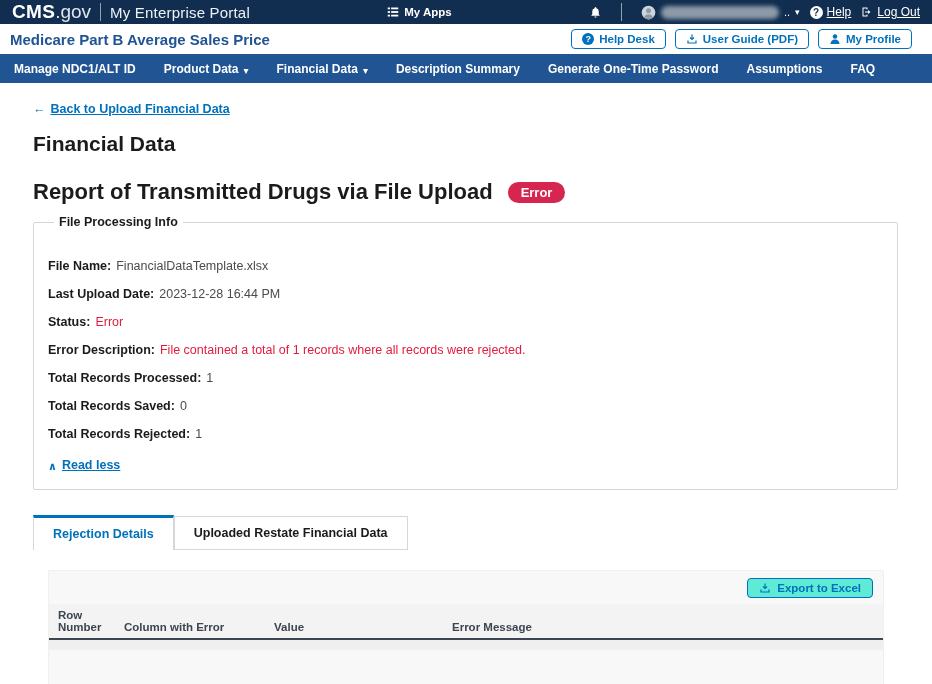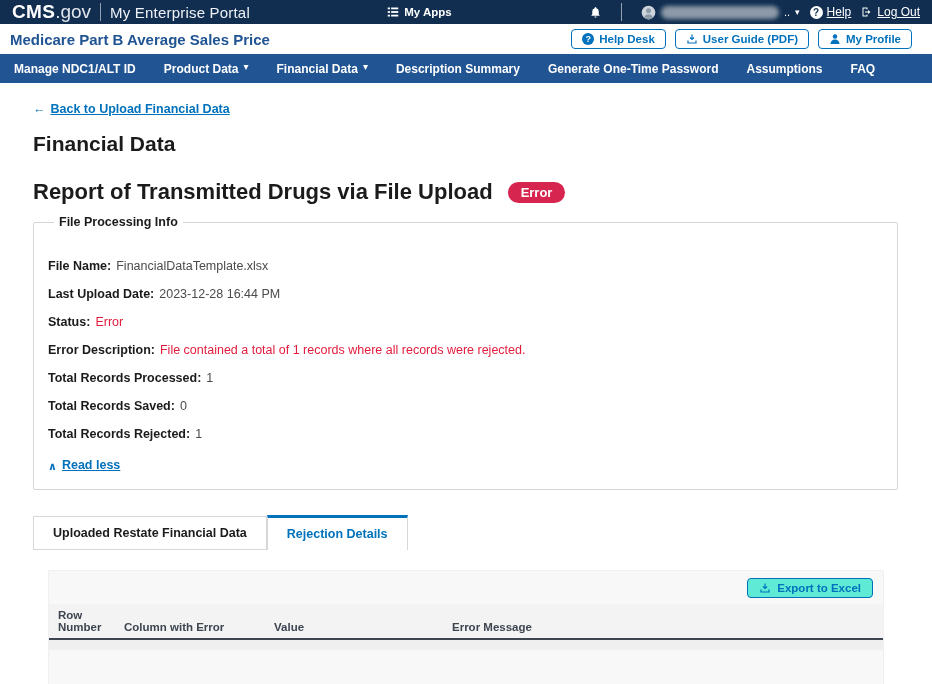--- a/index.html
+++ b/index.html
@@ -28,21 +28,21 @@
   
   .app-header{height:30px;background:#fff;display:flex;align-items:center;justify-content:space-between;padding:0 20px 0 10px;}
   .app-title{font-size:15px;font-weight:bold;color:#205493;}
   .hdr-buttons{display:flex;align-items:center;gap:9px;}
   .hdr-btn{display:inline-flex;align-items:center;gap:5px;border:1.5px solid #0071bc;border-radius:4px;background:#fff;
            color:#0071bc;font-size:11.5px;font-weight:bold;padding:3px 10px;cursor:pointer;white-space:nowrap;}
   .qcircle-blue{width:12px;height:12px;border-radius:50%;background:#0071bc;color:#fff;font-size:9px;font-weight:bold;
            display:inline-flex;align-items:center;justify-content:center;}
   
   .mainnav{height:29px;background:#205493;display:flex;align-items:center;gap:28px;padding:0 14px;}
-  .nav-item{color:#fff;font-size:12px;font-weight:bold;display:inline-flex;align-items:flex-start;gap:5px;cursor:pointer;white-space:nowrap;}
+  .nav-item{color:#fff;font-size:12px;font-weight:bold;display:inline-flex;align-items:flex-end;gap:5px;cursor:pointer;white-space:nowrap;}
   .nav-item .caret{font-size:10px;}
   
   .main{padding:16px 34px 0 33px;}
   .back-link{display:inline-flex;align-items:center;gap:5px;color:#0071bc;font-size:12.5px;font-weight:bold;cursor:pointer;}
   .back-link .lbl{text-decoration:underline;}
   h1.page-title{font-size:21px;margin:15px 0 0;color:#1b1b1b;}
   .report-row{display:flex;align-items:center;gap:15px;margin-top:23px;}
   h2.report-title{font-size:22px;margin:0;color:#1b1b1b;}
   .badge-error{background:#d6264f;color:#fff;font-size:13px;font-weight:bold;padding:3px 13px;border-radius:14px;}
   
@@ -234,22 +234,22 @@
     <div>
       <span class="read-less">
         <span class="chev-up">∧</span>
         <span class="lbl">Read less</span>
       </span>
     </div>
   </fieldset>
 
   
   <div class="tabs">
+    <span class="tab active">Rejection Details</span>
     <span class="tab inactive">Uploaded Restate Financial Data</span>
-    <span class="tab active">Rejection Details</span>
   </div>
 
   
   <div class="panel">
     <div class="export-row">
       <button class="export-btn">
         <span style="display:inline-flex;">
           <svg width="12" height="12" viewBox="0 0 24 24" fill="none" stroke="#0071bc" stroke-width="2.4">
               <path d="M12 3v9"></path>
               <path d="M8 9l4 4 4-4" fill="none"></path>

